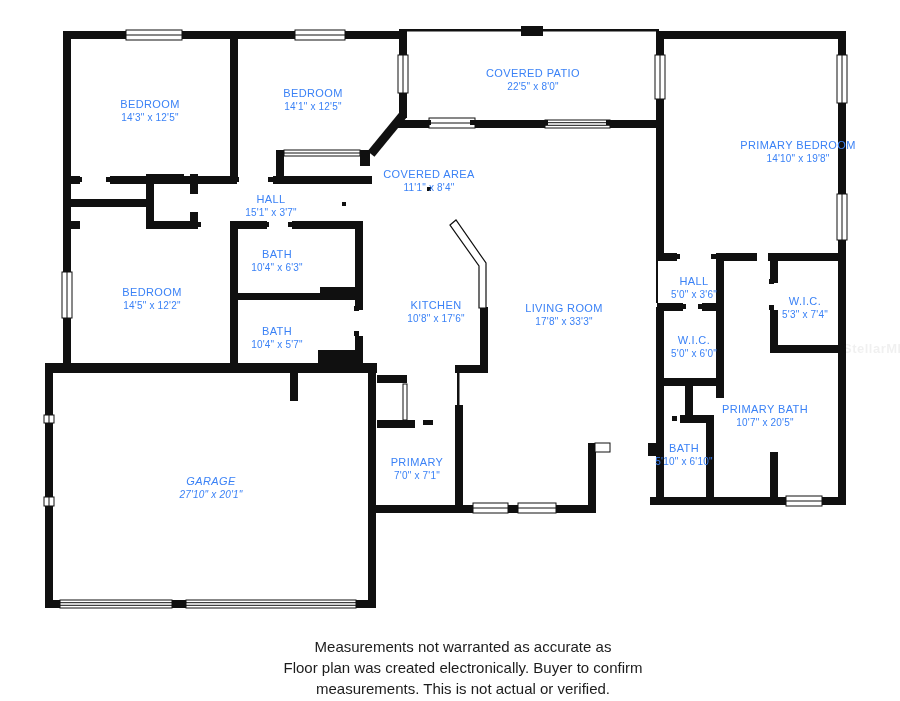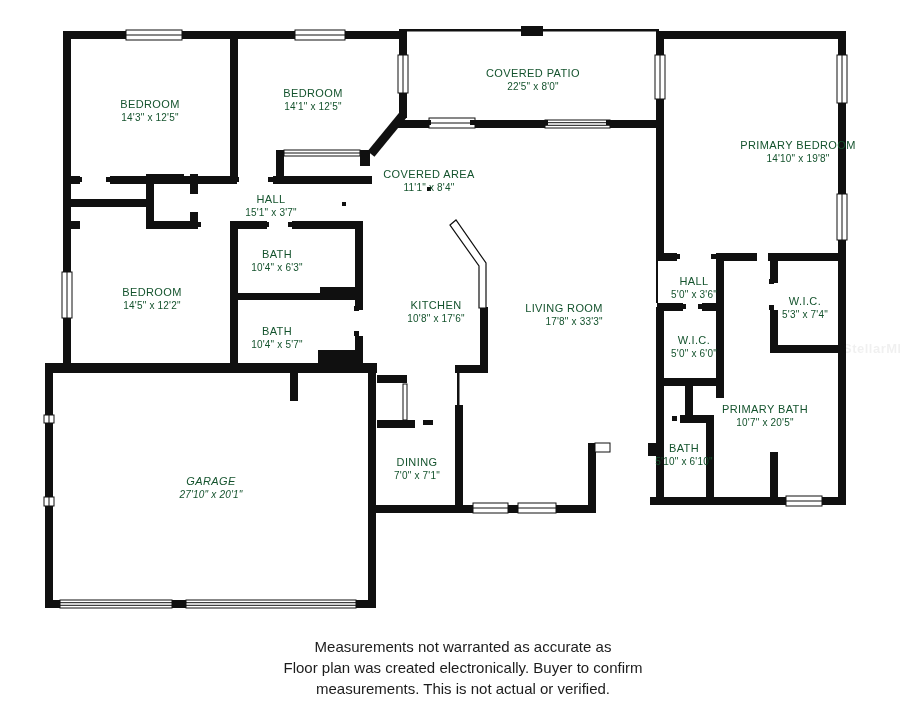--- a/index.html
+++ b/index.html
@@ -8,21 +8,21 @@
     width:900px;height:701px;
     background:#ffffff;
     overflow:hidden;
     font-family:"Liberation Sans", sans-serif;
   }
   .plan svg{position:absolute;left:0;top:0;}
   .room-label{
     position:absolute;
     transform:translate(-50%,-50%);
     text-align:center;
-    color:#14532d;
+    color:#3b82f6;
     white-space:nowrap;
     line-height:1.3;
     pointer-events:none;
   }
   .room-name{display:block;font-size:11px;letter-spacing:.4px;}
   .room-dims{display:block;font-size:10px;letter-spacing:.2px;}
   .watermark{
     position:absolute;
     left:843px;top:341px;
     font-size:13px;font-weight:bold;
@@ -256,21 +256,21 @@
         <span class="room-dims">14'5" x 12'2"</span>
       </div>
       <div class="room-label" style="left: 277px; top: 338px;">
         <span class="room-name">BATH</span>
         <span class="room-dims">10'4" x 5'7"</span>
       </div>
       <div class="room-label" style="left: 436px; top: 312px;">
         <span class="room-name">KITCHEN</span>
         <span class="room-dims">10'8" x 17'6"</span>
       </div>
-      <div class="room-label" style="left: 564px; top: 315px; text-align: right;">
+      <div class="room-label" style="left: 564px; top: 315px;">
         <span class="room-name">LIVING ROOM</span>
         <span class="room-dims">17'8" x 33'3"</span>
       </div>
       <div class="room-label" style="left: 694px; top: 288px;">
         <span class="room-name">HALL</span>
         <span class="room-dims">5'0" x 3'6"</span>
       </div>
       <div class="room-label" style="left: 805px; top: 308px;">
         <span class="room-name">W.I.C.</span>
         <span class="room-dims">5'3" x 7'4"</span>
@@ -281,21 +281,21 @@
       </div>
       <div class="room-label" style="left: 765px; top: 396px; margin-top: 20px;">
         <span class="room-name">PRIMARY BATH</span>
         <span class="room-dims">10'7" x 20'5"</span>
       </div>
       <div class="room-label" style="left: 684px; top: 455px;">
         <span class="room-name">BATH</span>
         <span class="room-dims">5'10" x 6'10"</span>
       </div>
       <div class="room-label" style="left: 417px; top: 469px;">
-        <span class="room-name">DINING</span>
+        <span class="room-name">PRIMARY</span>
         <span class="room-dims">7'0" x 7'1"</span>
       </div>
       <div class="room-label" style="left: 211px; top: 488px; font-style: italic;">
         <span class="room-name">GARAGE</span>
         <span class="room-dims">27'10" x 20'1"</span>
       </div>
     </div>
 
   <div class="watermark">StellarMLS</div>
 

